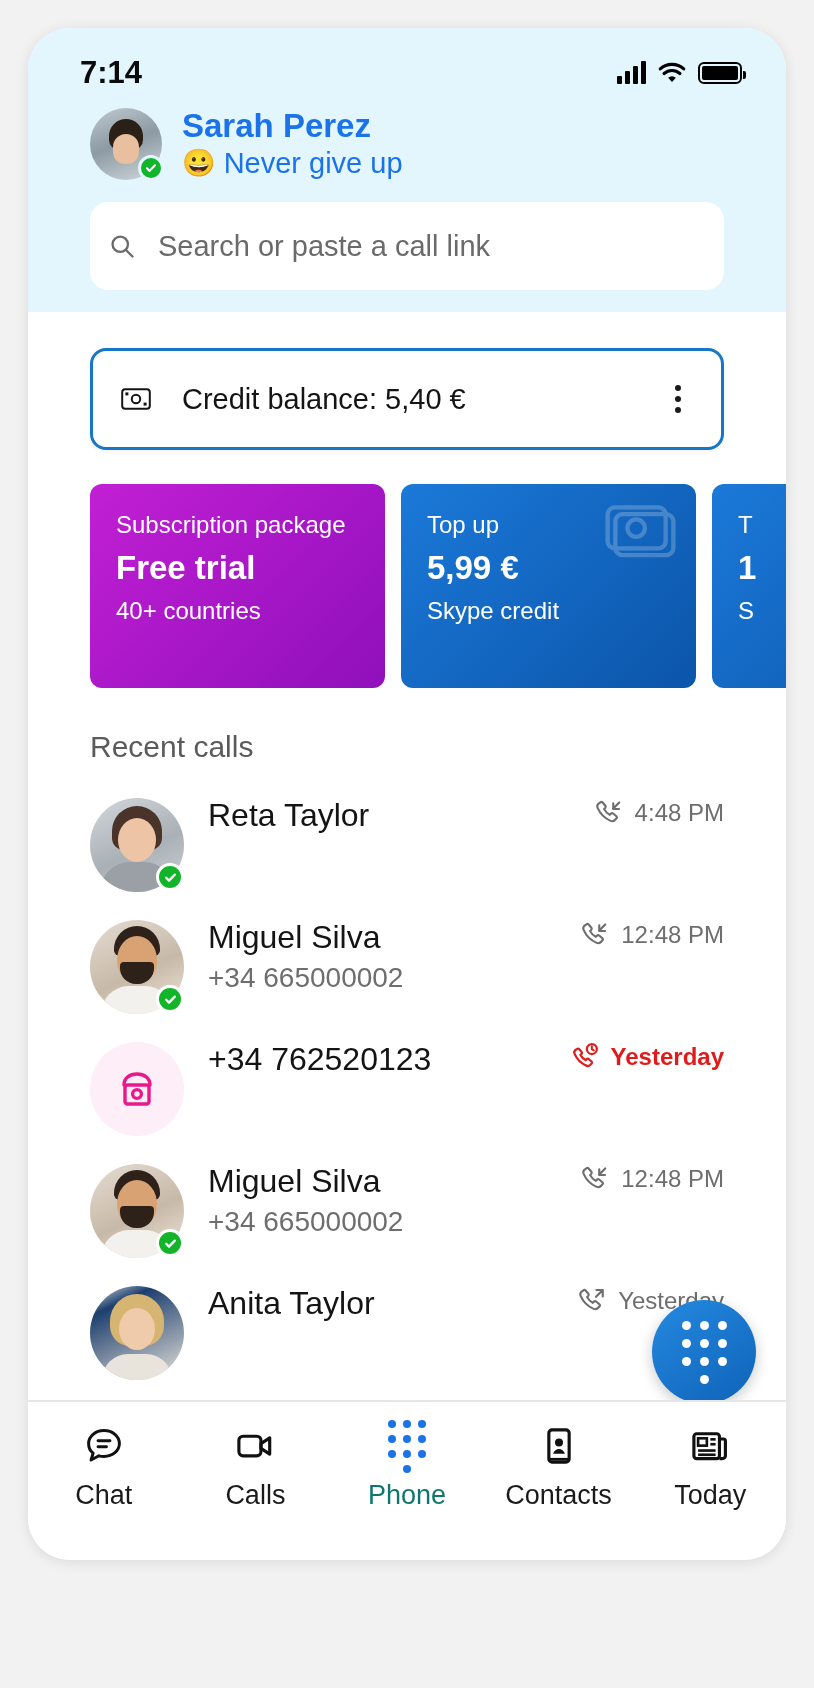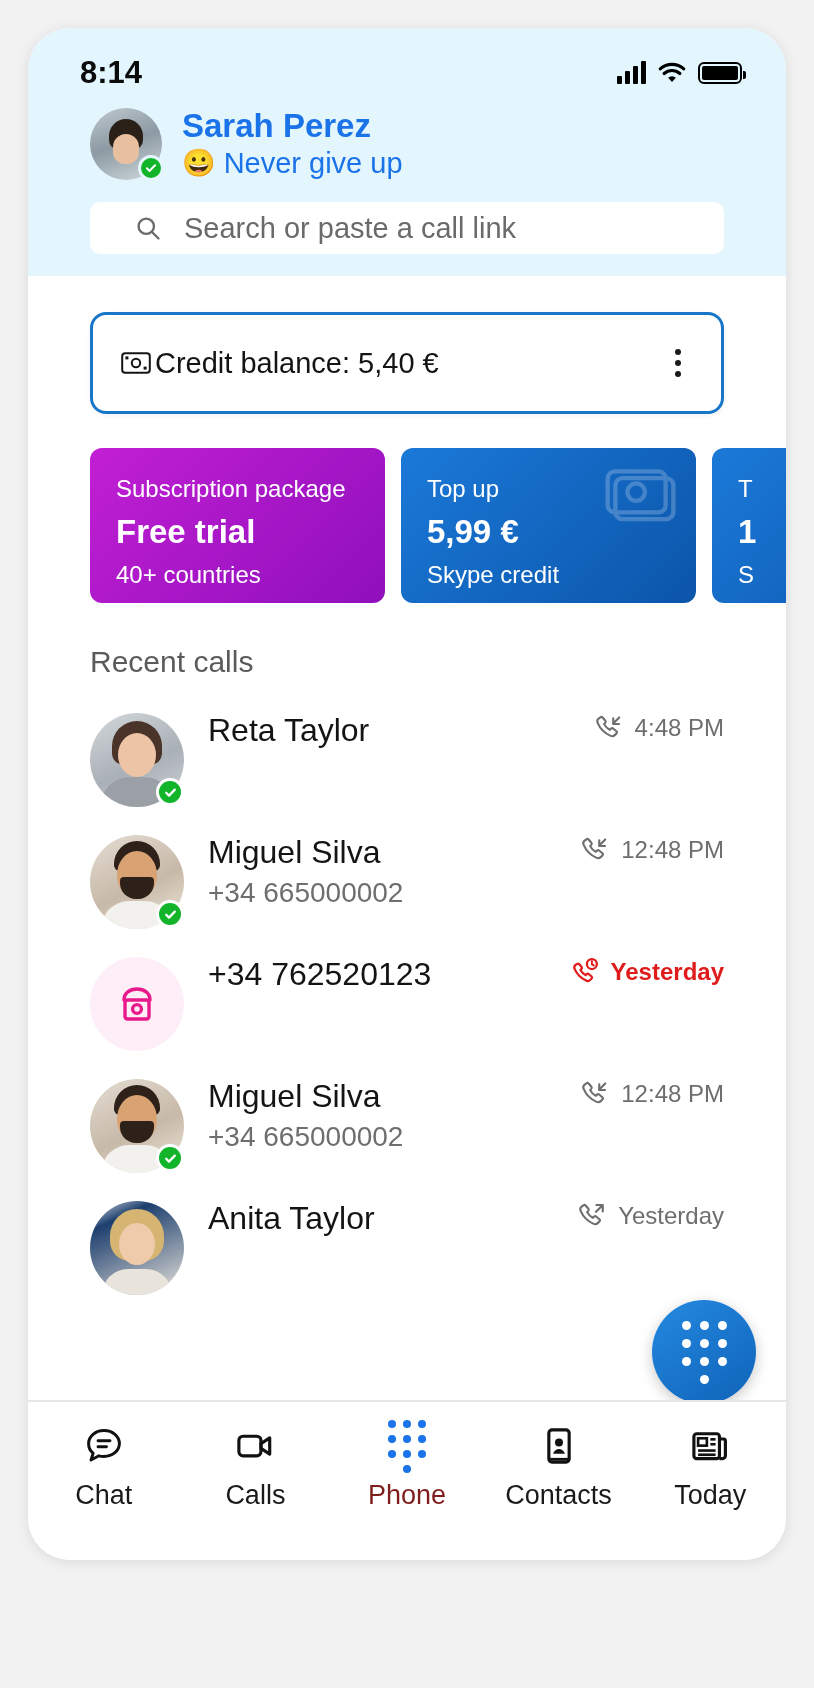--- a/index.html
+++ b/index.html
@@ -109,59 +109,59 @@
   }
   #profile-mood {
     font-size: 29px; color: #1a73e8; line-height: 1.15;
     display:flex; align-items:center; gap: 8px;
   }
   #mood-emoji { font-size: 27px; }
 
   
   #search-bar {
     margin: 22px 62px 0 62px;
-    height: 52px;
+    height: 88px;
     background: #ffffff;
-    border-radius: 10px;
+    border-radius: 18px;
     display: flex; align-items: center; gap: 22px;
-    padding: 0 44px;
+    padding: 0 18px;
   }
   #search-icon { width: 28px; height: 28px; flex:0 0 28px; }
   #search-placeholder { font-size: 29px; color: #6a6a6a; }
 
   
   #body-area { background: #fff; padding-top: 36px; position: relative; }
 
   
   #credit-card {
     margin: 0 62px;
     height: 102px;
     border: 3px solid #1876c8;
     border-radius: 16px;
     display: flex; align-items: center; justify-content: space-between;
     padding: 0 30px 0 28px;
     background: #fff;
     box-shadow: 0 2px 5px rgba(0,0,0,0.05);
   }
-  #credit-left { display:flex; align-items:center; gap: 4px; }
+  #credit-left { display:flex; align-items:center; gap: 31px; }
   #credit-text { font-size: 29px; color: #141414; }
   #money-icon { width: 30px; height: 24px; }
   #credit-kebab { display:flex; flex-direction:column; gap:5px; padding: 8px 10px; }
   #credit-kebab span { width:6px; height:6px; border-radius:50%; background:#1a1a1a; }
 
   
   #promo-row {
     display: flex; gap: 16px;
     margin: 34px 0 0 0;
     padding-left: 62px;
     overflow: hidden;
   }
   .promo-card {
     flex: 0 0 auto;
-    width: 295px; height: 155px;
+    width: 295px; height: 204px;
     border-radius: 12px;
     padding: 26px 12px 0 26px;
     color: #fff;
     position: relative;
     overflow: hidden;
   }
   .promo-card.purple { background: linear-gradient(135deg,#c21fd4 0%,#8f10bb 100%); }
   .promo-card.blue   { background: linear-gradient(135deg,#1b79d8 0%,#0b55aa 100%); }
   .promo-kicker { font-size: 24px; font-weight: normal; line-height: 1.25; }
   .promo-main   { font-size: 33px; font-weight: bold; margin-top: 8px; line-height: 1.2; }
@@ -245,35 +245,35 @@
     padding-top: 22px;
     z-index: 8;
   }
   .nav-item {
     flex: 1 1 0; display:flex; flex-direction: column;
     align-items: center; gap: 12px;
   }
   .nav-icon { width: 44px; height: 44px; display:flex; align-items:center; justify-content:center; }
   .nav-icon svg { width: 42px; height: 42px; }
   .nav-label { font-size: 27px; color: #1a1a1a; }
-  .nav-item.active .nav-label { color: #7f1d1d; }
+  .nav-item.active .nav-label { color: #0f766e; }
 
   .nav-pad { display:grid; grid-template-columns: repeat(3, 8px); gap: 7px; }
   .nav-pad i { width: 8px; height: 8px; border-radius:50%; background:#1a73e8; display:block; }
   .nav-pad i.spacer { background: transparent; }
 </style>
 </head>
 <body>
 
 <div id="phone-frame">
 
   <div id="header">
 
     <div id="status-bar">
-      <div id="status-time">8:14</div>
+      <div id="status-time">7:14</div>
       <div id="status-icons">
         <div class="signal">
           <i></i>
             <i></i>
             <i></i>
             <i></i>
         </div>
         <svg width="30" height="24" viewBox="0 0 24 20">
           <path d="M12 17.5l3.2-3.6a4.6 4.6 0 0 0-6.4 0L12 17.5z" fill="#000"></path>
           <path d="M5.4 10.4a9.9 9.9 0 0 1 13.2 0" stroke="#000" stroke-width="2.6" fill="none" stroke-linecap="round"></path>

